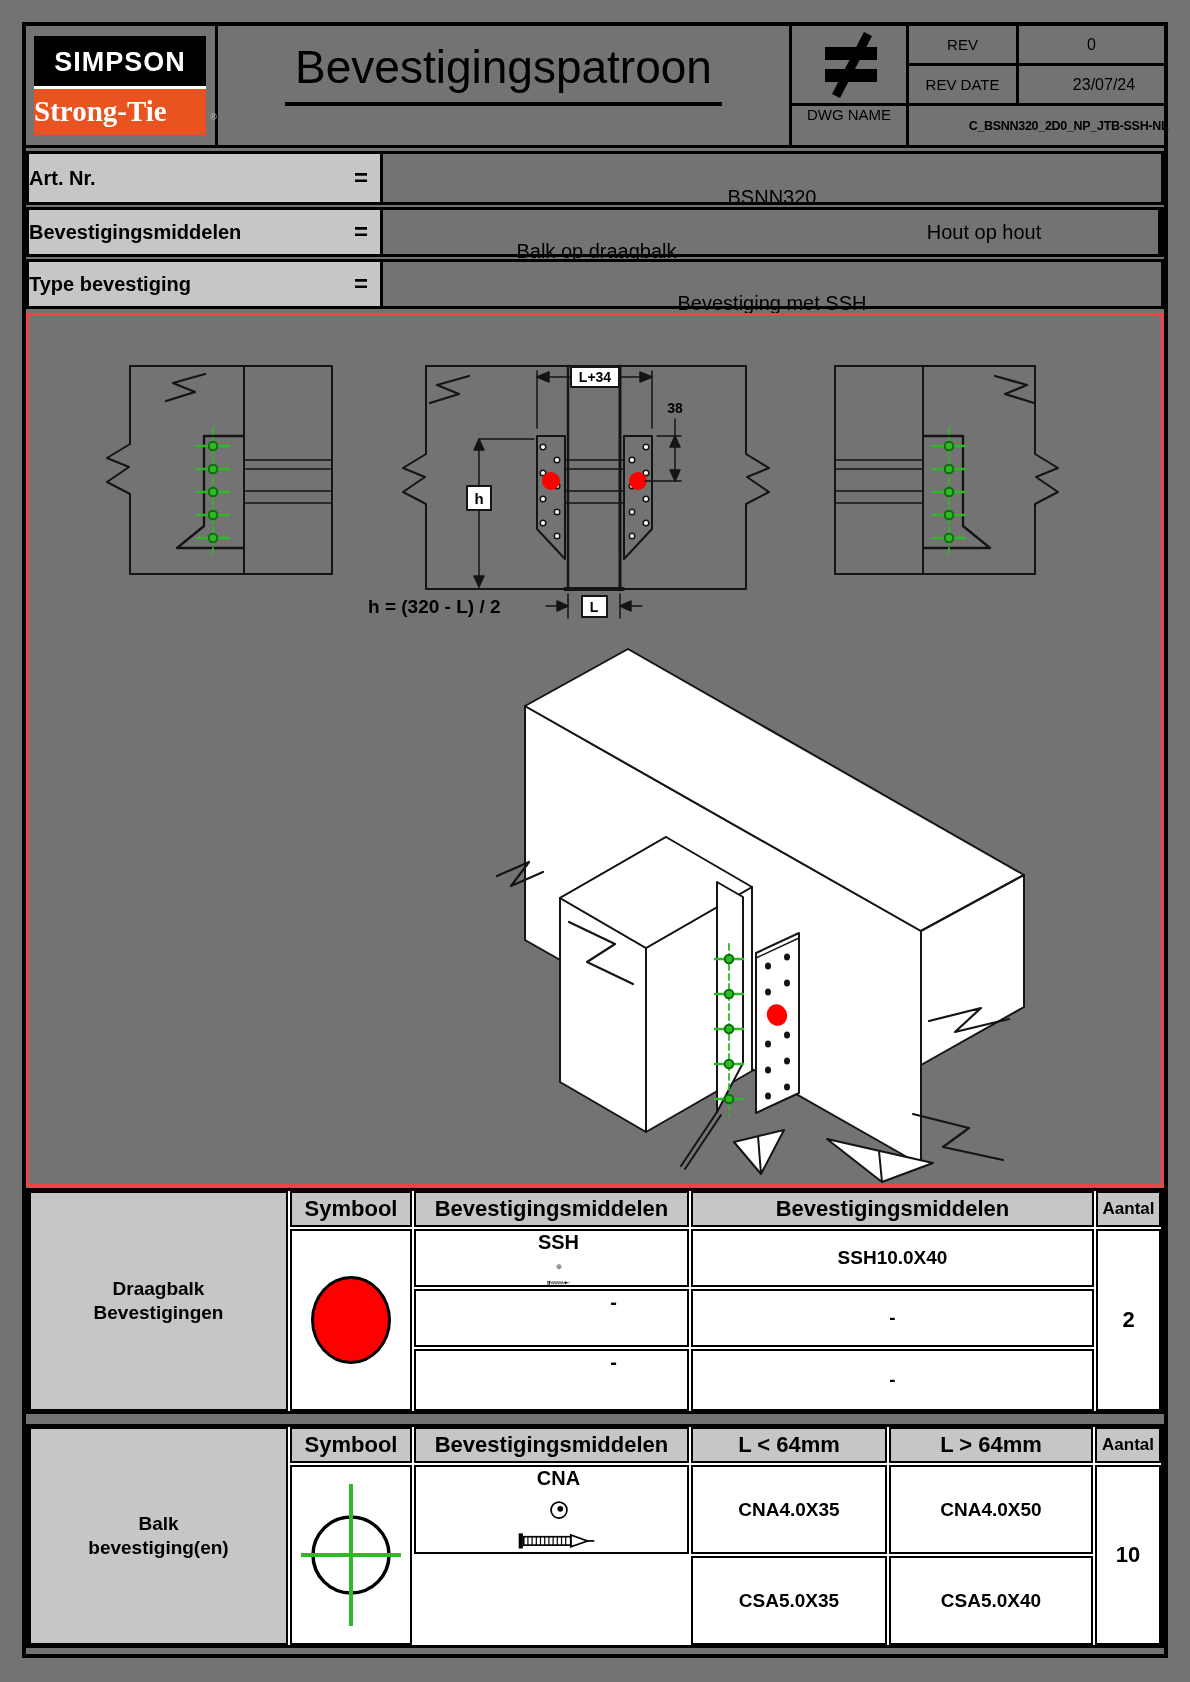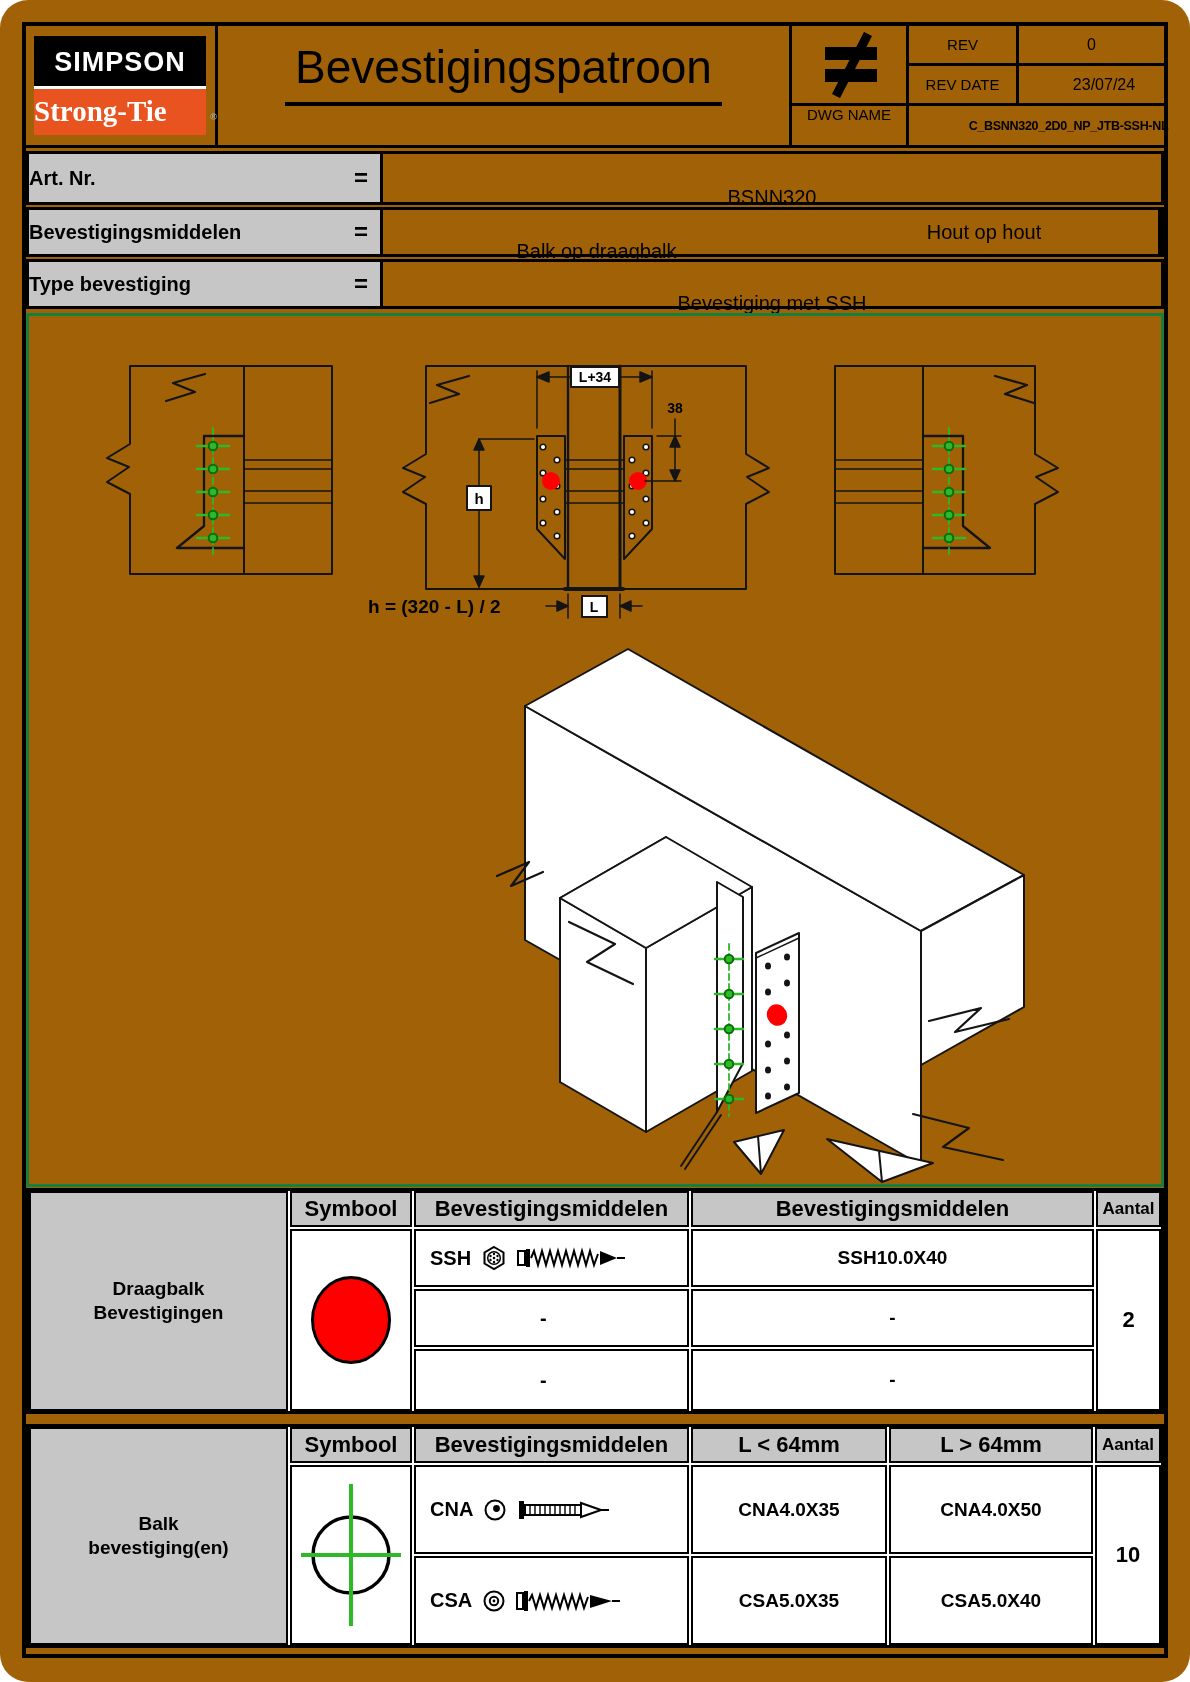--- a/index.html
+++ b/index.html
@@ -1,17 +1,17 @@
 <!DOCTYPE html>
 <html><head>
 <meta charset="utf-8">
 <style>
   html,body{margin:0;padding:0;background:#fff;}
-  .sheet{position:relative;width:1190px;height:1682px;background:#a16207;
-         font-family:"Liberation Sans",sans-serif;color:#000;overflow:hidden;border-radius:28px;}
+  .sheet{position:relative;width:1190px;height:1682px;background:#737373;
+         font-family:"Liberation Sans",sans-serif;color:#000;overflow:hidden;}
   .outer{position:absolute;left:22px;top:22px;width:1146px;height:1636px;
          border:4px solid #000;box-sizing:border-box;}
   .vline,.hline{position:absolute;background:#000;}
   
   .logo{position:absolute;left:34px;top:36px;width:172px;}
   .logo-top{background:#000;color:#fff;height:50px;line-height:52px;text-align:center;
             font-weight:bold;font-size:27px;letter-spacing:1px;border-bottom:3px solid #fff;}
   .logo-bot{background:#e8531f;color:#fff;height:46px;line-height:44px;
             font-family:"Liberation Serif",serif;font-weight:bold;font-size:29px;position:relative;}
   .reg{position:absolute;right:-11px;bottom:-4px;font-size:9px;color:#aaa;font-family:"Liberation Sans",sans-serif;}
@@ -22,28 +22,28 @@
   .f15{font-size:15px;} .f16{font-size:16px;} .f13b{font-size:12.5px;font-weight:bold;letter-spacing:-0.3px;}
   
   .irow{position:absolute;left:26px;width:1138px;border:3px solid #000;box-sizing:border-box;display:flex;}
   .ilabel{width:351px;background:#c6c6c6;border-right:3px solid #000;position:relative;
           display:flex;align-items:center;font-weight:bold;font-size:20px;}
   .ilabel .eq{position:absolute;right:12px;font-size:24px;font-weight:bold;}
   .ival{display:flex;align-items:center;justify-content:center;font-size:20px;}
   .grow{flex:1;margin-top:38px;}
   .vsep{border-right:3px solid #000;}
   
-  .panel{position:absolute;left:26px;top:313px;width:1138px;height:874px;border:3px solid #15803d;box-sizing:border-box;text-align:right;}
+  .panel{position:absolute;left:26px;top:313px;width:1138px;height:874px;border:3px solid #ef4444;box-sizing:border-box;text-align:right;}
   
   .tbl{position:absolute;left:26px;width:1138px;border:3px solid #000;box-sizing:border-box;
        display:grid;gap:2px;background:#fff;}
   .c{background:#fff;border:2px solid #000;box-sizing:border-box;display:flex;align-items:center;justify-content:center;}
   .g{background:#c6c6c6;font-weight:bold;font-size:22px;}
   .lab{background:#c6c6c6;flex-direction:column;font-weight:bold;font-size:19px;line-height:24px;}
-  .fast{justify-content:flex-start;padding-left:14px;gap:10px;}
+  .fast{justify-content:flex-start;padding-left:14px;gap:10px;flex-direction:column;}
   .fname{font-weight:bold;font-size:20px;}
   .spec{font-weight:bold;font-size:19px;}
   .qty{font-weight:bold;font-size:22px;}
   .dash-ind{margin-left:110px;}
   .redcircle{width:74px;height:82px;background:#ff0000;border:3px solid #000;border-radius:50%;}
 </style>
 </head>
 <body>
 
 <div class="sheet">
@@ -344,33 +344,18 @@
         <rect x="2" y="4" width="5" height="18" fill="#000"></rect>
         <rect x="8" y="8" width="56" height="10" fill="none" stroke="#000" stroke-width="2"></rect>
         <path d="M13,8 V18 M18,8 V18 M23,8 V18 M28,8 V18 M33,8 V18 M38,8 V18 M43,8 V18 M48,8 V18 M53,8 V18 M58,8 V18" stroke="#000" stroke-width="1.4"></path>
         <polygon points="64,6 64,20 84,13" fill="none" stroke="#000" stroke-width="2"></polygon>
         <line x1="84" y1="13" x2="92" y2="13" stroke="#000" stroke-width="2"></line>
       </svg>
     </div>
     <div class="c spec" style="grid-area:2/4">CNA4.0X35</div>
     <div class="c spec" style="grid-area:2/5">CNA4.0X50</div>
 
-    <div class="c fast" style="grid-area:3/3">
-      <span class="fname">CSA</span>
-      <svg width="24" height="24" viewBox="0 0 24 24">
-        <circle cx="12" cy="12" r="9.5" fill="none" stroke="#000" stroke-width="2"></circle>
-        <circle cx="12" cy="12" r="4.2" fill="none" stroke="#000" stroke-width="2"></circle>
-        <circle cx="12" cy="12" r="1.4" fill="#000"></circle>
-      </svg>
-      <svg width="108" height="26" viewBox="0 0 108 26">
-        <rect x="1" y="5" width="6" height="16" fill="none" stroke="#000" stroke-width="2"></rect>
-        <rect x="8" y="3" width="4" height="20" fill="#000"></rect>
-        <polyline points="13,13 16,7 20,20 24,7 28,20 32,7 36,20 40,7 44,20 48,7 52,20 56,7 60,20 64,7 68,20 72,9" fill="none" stroke="#000" stroke-width="2"></polyline>
-        <polygon points="74,7 74,20 96,13" fill="#000"></polygon>
-        <line x1="96" y1="13" x2="104" y2="13" stroke="#000" stroke-width="2"></line>
-      </svg>
-    </div>
     <div class="c spec" style="grid-area:3/4">CSA5.0X35</div>
     <div class="c spec" style="grid-area:3/5">CSA5.0X40</div>
 
     <div class="c qty" style="grid-area:2/6/4/7">10</div>
   </div>
 </div>
 
 </body></html>

